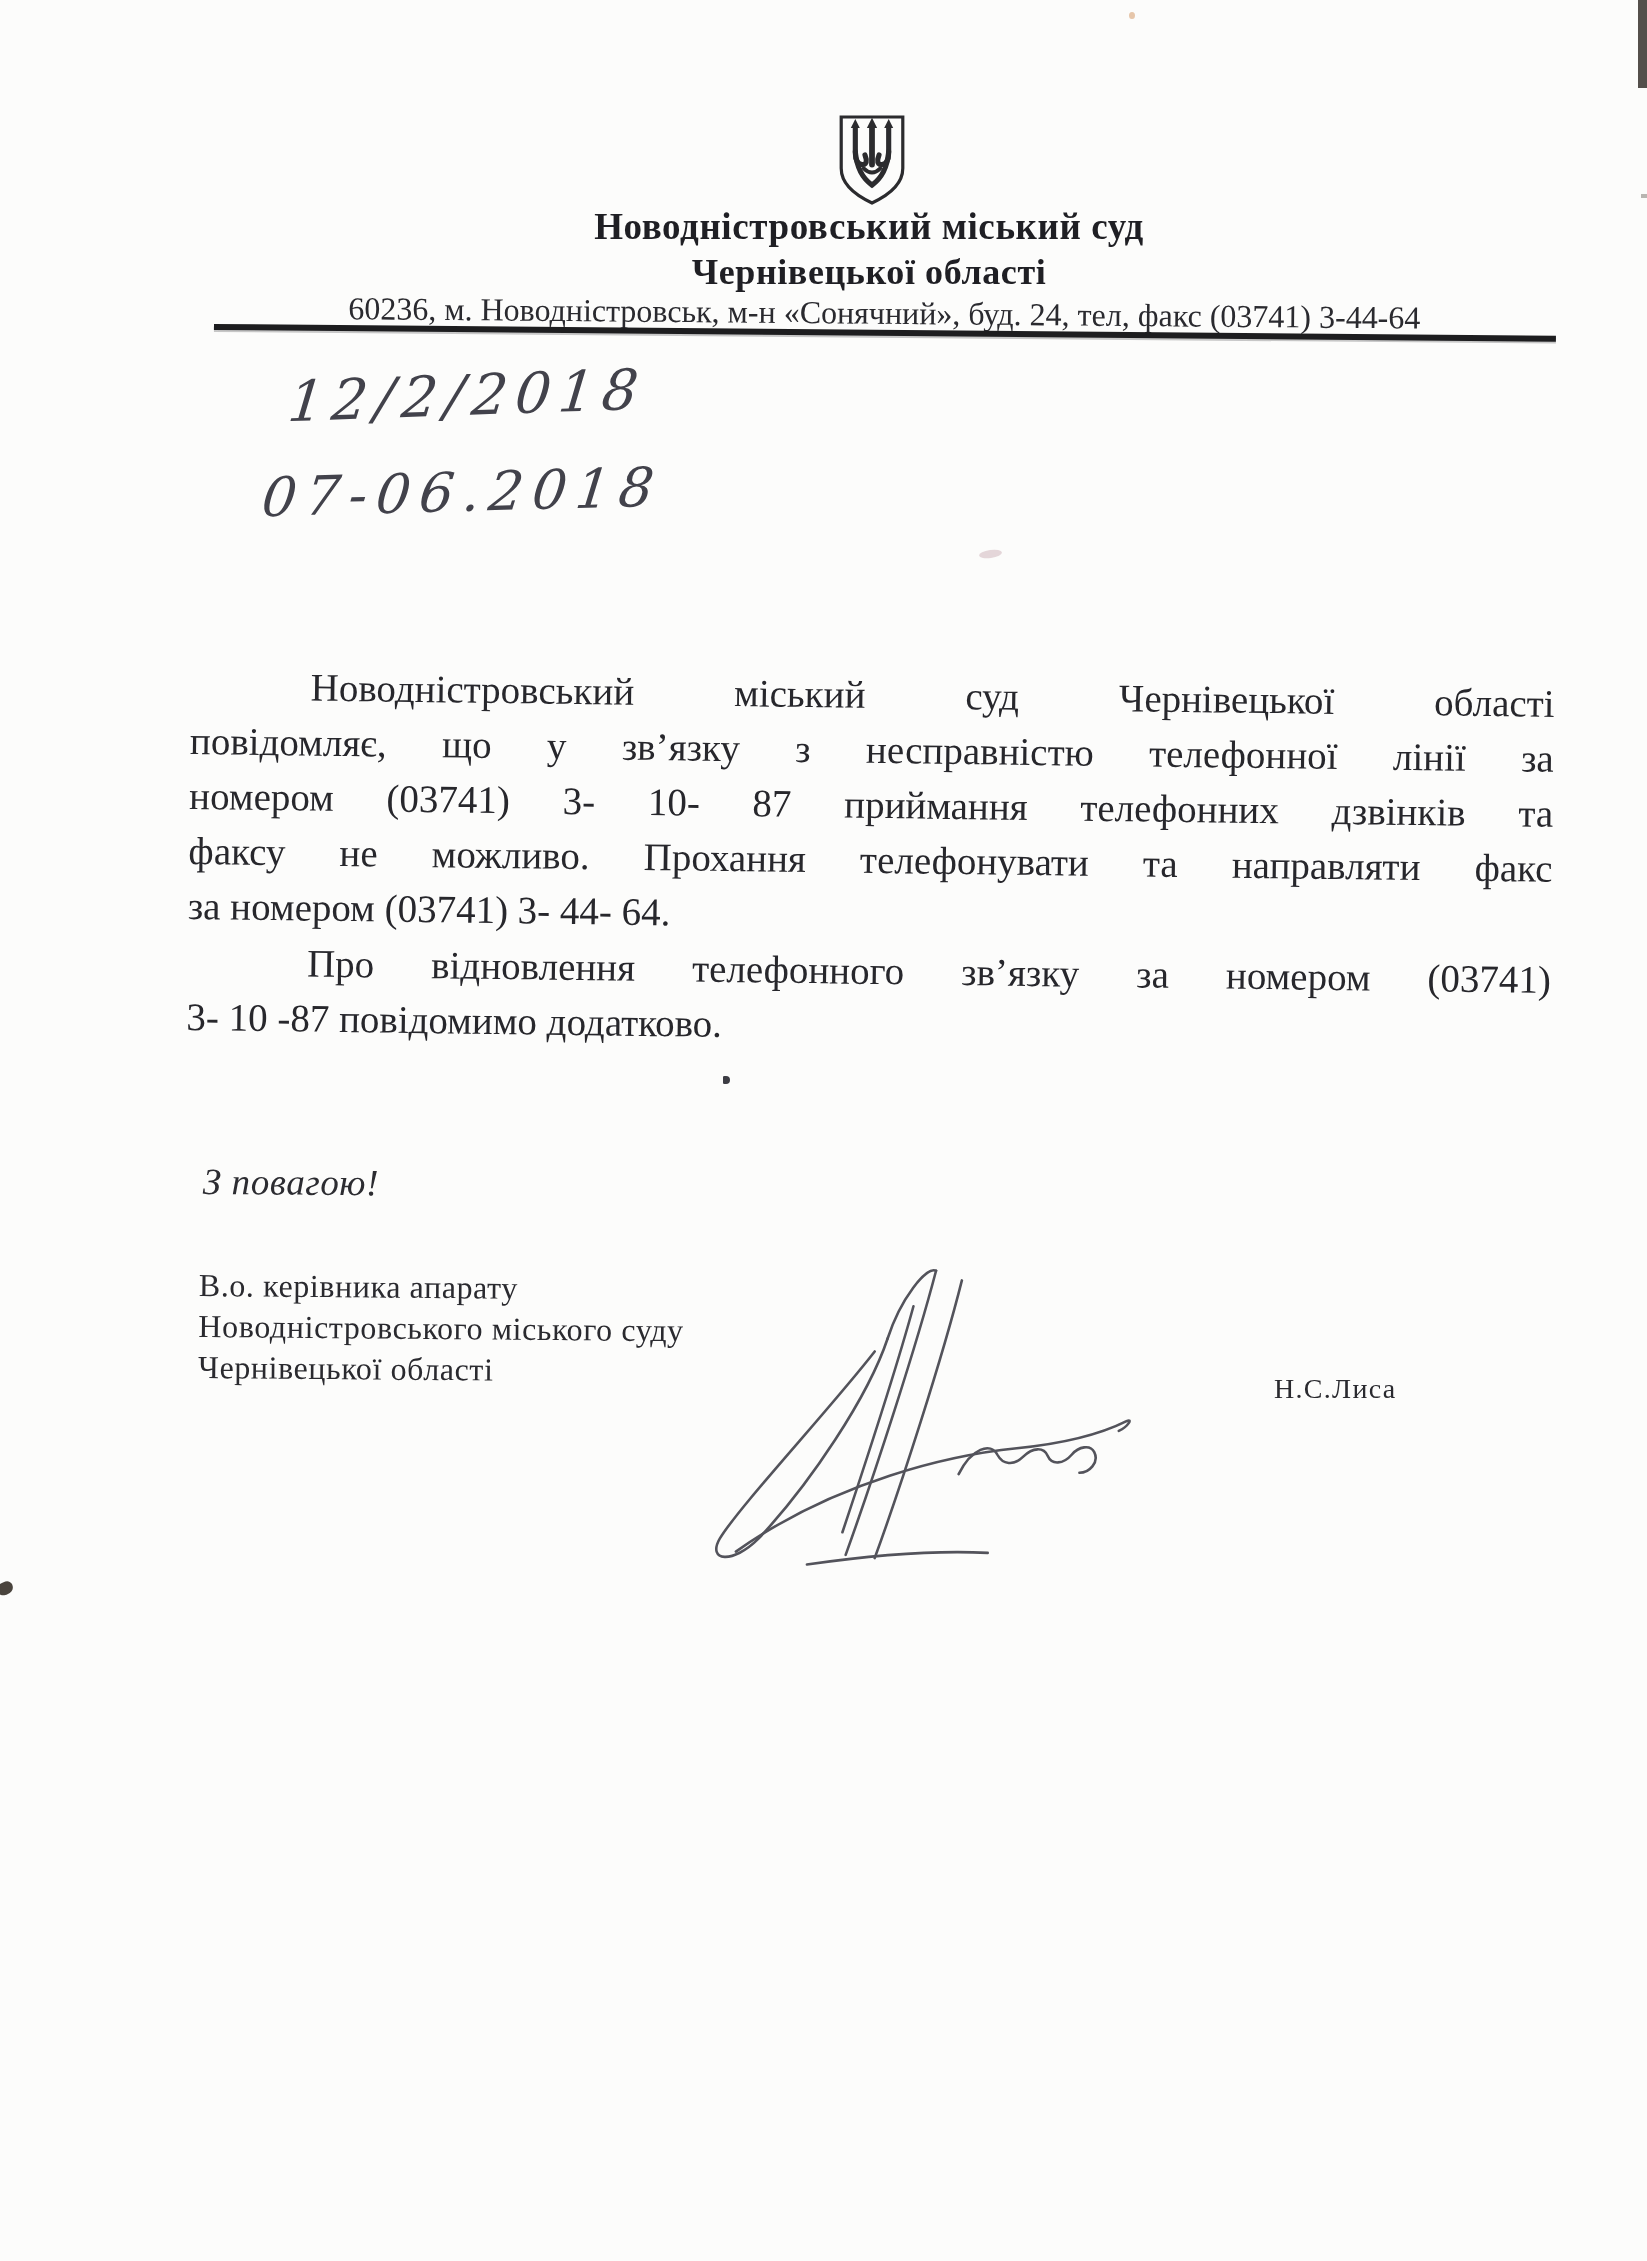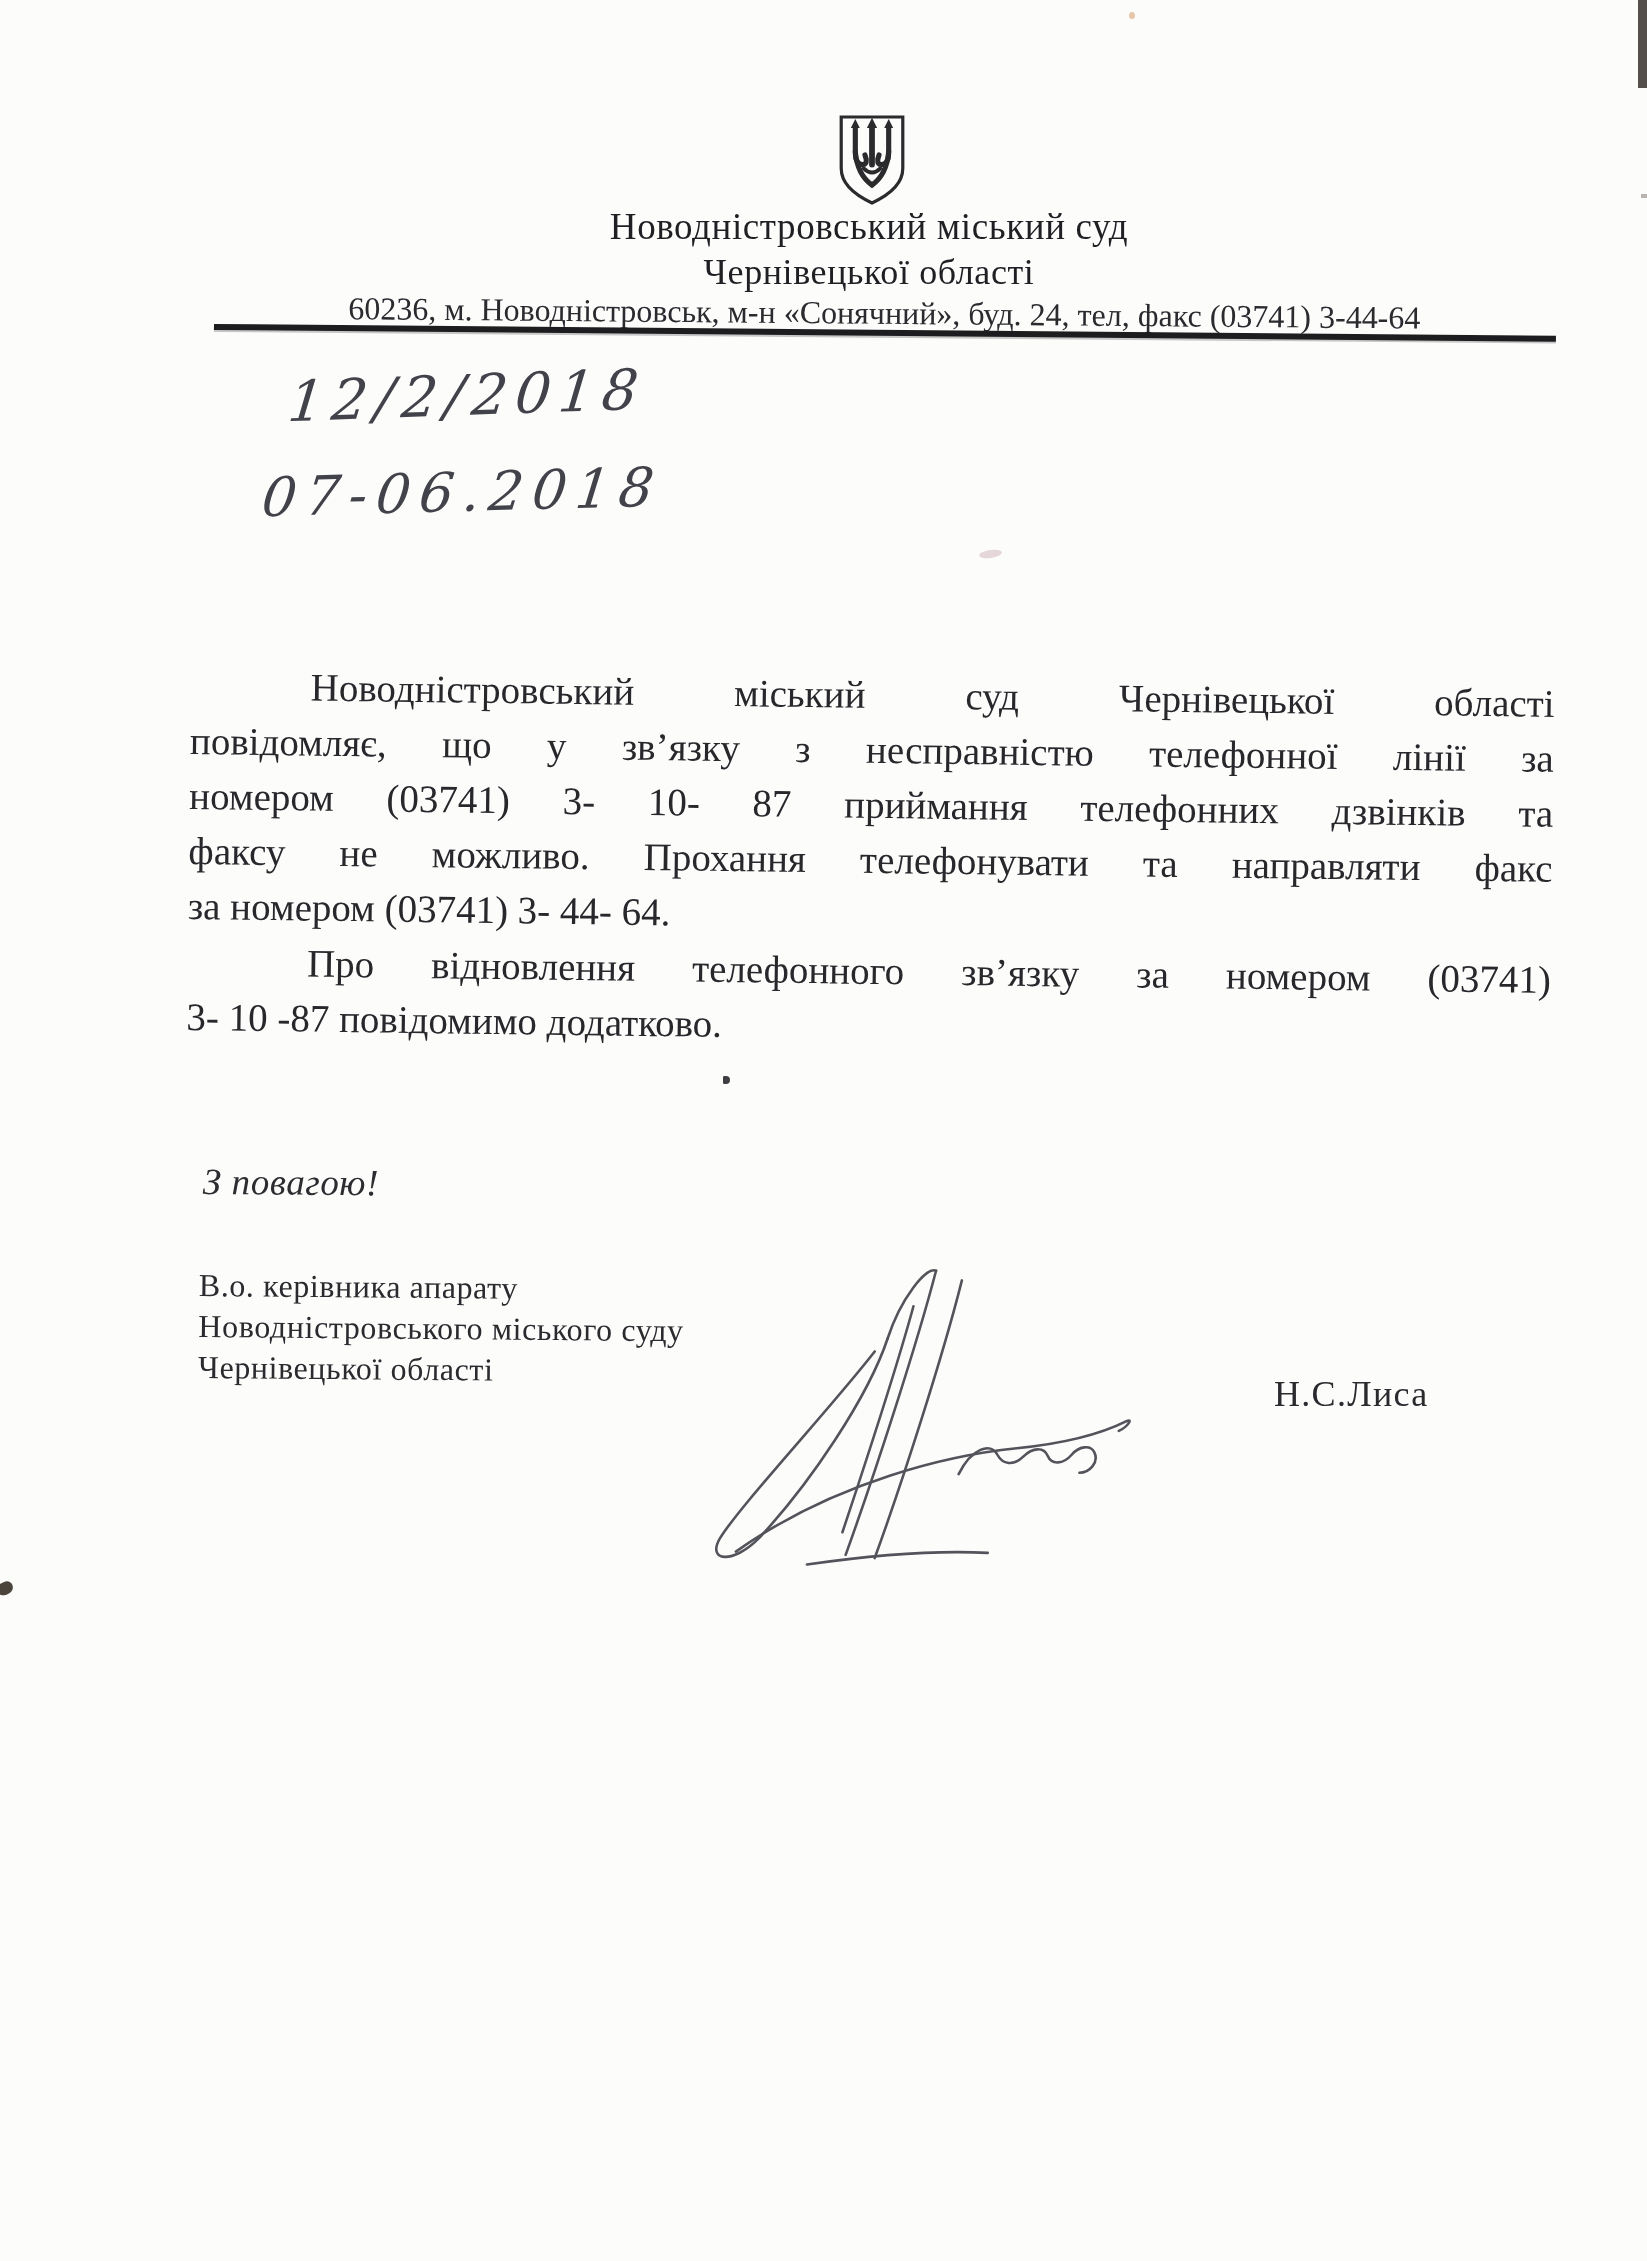--- a/index.html
+++ b/index.html
@@ -7,21 +7,21 @@
     width:1647px;height:2261px;position:relative;
     background:#fcfcfb;overflow:hidden;
     font-family:"Liberation Serif", serif;
     color:#26262b;
   }
   .abs{position:absolute;}
 
   
   .org-name{
     left:417px;width:904px;text-align:center;
-    font-weight:normal;color:#1f1f24;letter-spacing:0.6px;
+    font-weight:bold;color:#1f1f24;letter-spacing:0.6px;
   }
   .org-line1{top:205px;font-size:37px;}
   .org-line2{top:251px;font-size:36px;}
   .address-line{
     left:213px;top:289px;width:1343px;text-align:center;
     font-size:32px;color:#2a2a2f;
     transform:rotate(0.5deg);transform-origin:0 0;
     white-space:nowrap;
   }
   .address-rule{
@@ -62,21 +62,21 @@
   .salutation{
     left:203px;top:1160px;font-size:37px;font-style:italic;color:#2c2c31;
     transform:rotate(0.4deg);transform-origin:0 0;letter-spacing:0.6px;
   }
   .sig-block{
     left:199px;top:1265px;font-size:32px;line-height:41px;color:#2a2a2f;
     transform:rotate(0.5deg);transform-origin:0 0;letter-spacing:0.6px;
     white-space:nowrap;
   }
   .signer-name{
-    left:1274px;top:1373px;font-size:36px;color:#2a2a2f;letter-spacing:1.3px;
+    left:1274px;top:1373px;font-size:28px;color:#2a2a2f;letter-spacing:1.3px;
     white-space:nowrap;
   }
 
   
   .speck-left-edge{left:-2.6px;top:1582px;width:15.5px;height:13px;background:#4a443d;
     border-radius:60% 40% 55% 45%;transform:rotate(-15deg);}
   .speck-mid{left:723px;top:1076px;width:6.5px;height:8.4px;background:#3d3d44;
     border-radius:1.3px 3.9px 3.9px 1.3px;}
   .speck-faint{left:979px;top:550px;width:23px;height:7.8px;background:#dccacd;
     opacity:.75;border-radius:50%;transform:rotate(-8deg);}

